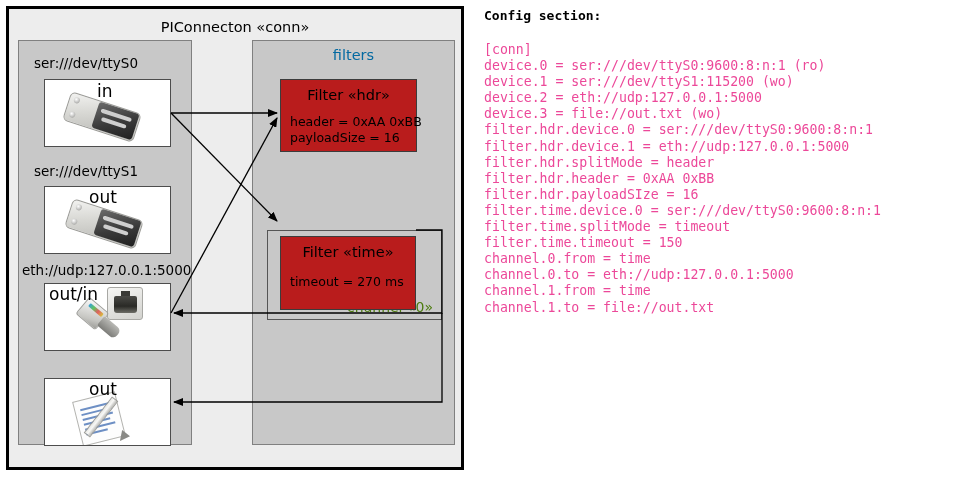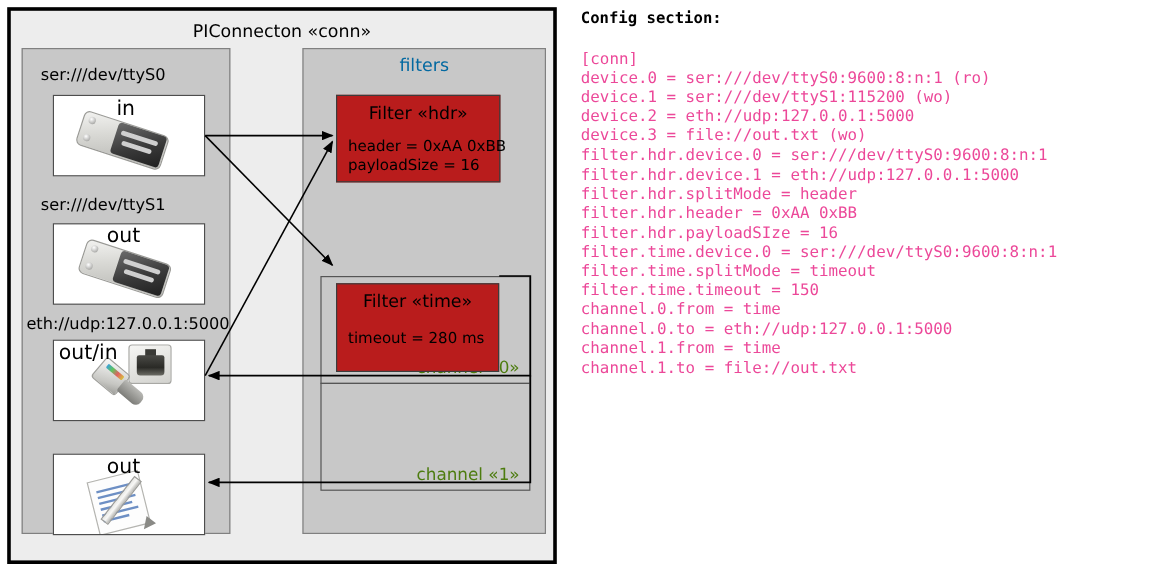--- a/index.html
+++ b/index.html
@@ -353,33 +353,30 @@
     </div>
   </div>
 
   <div class="panel" id="filters-panel">
     <div class="panel-title">filters</div>
   </div>
 
   <div class="channel-box" style="left:267px; top:230px; width:175px; height:90px;">
     <div class="channel-label">channel «0»</div>
   </div>
-  <div class="channel-box" style="left:267px; top:319px; width:175px; height:90px;">
-    <div class="channel-label">channel «1»</div>
-  </div>
 
   <div class="filter-box" style="left:280px; top:79px; width:137px; height:73px;">
     <div class="filter-title">Filter «hdr»</div>
     <div class="filter-prop" style="top:34px;">header = 0xAA 0xBB</div>
     <div class="filter-prop" style="top:50px;">payloadSize = 16</div>
   </div>
 
   <div class="filter-box" style="left:280px; top:191px; width:136px; height:74px;margin-top:45px;">
     <div class="filter-title">Filter «time»</div>
-    <div class="filter-prop" style="top:37px;">timeout = 280 ms</div>
+    <div class="filter-prop" style="top:37px;">timeout = 270 ms</div>
   </div>
 
   <svg id="arrow-layer" viewBox="0 0 478 484">
     <defs>
       <marker id="ah" markerWidth="10" markerHeight="8" refX="9" refY="4" orient="auto" markerUnits="userSpaceOnUse">
         <path d="M0,0 L10,4 L0,8 z" fill="#000"></path>
       </marker>
     </defs>
 
     <line x1="171" y1="113" x2="277" y2="113" stroke="#000" stroke-width="1.3" marker-end="url(#ah)"></line>

